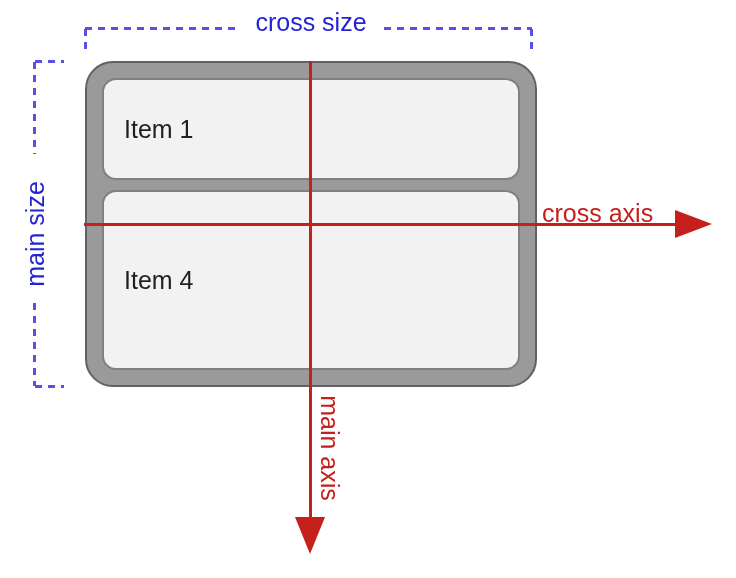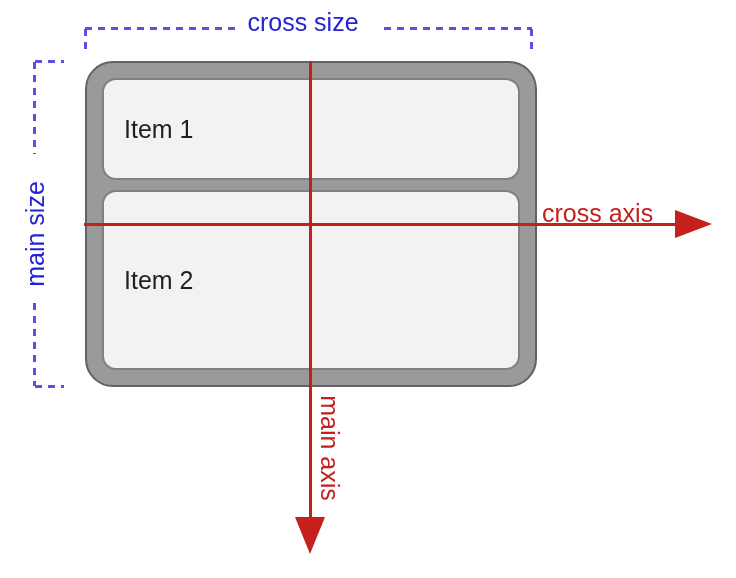--- a/index.html
+++ b/index.html
@@ -107,34 +107,34 @@
 </style>
 </head>
 <body>
 
 <div class="stage">
 
   <div class="abs dash-h" style="left:85px; top:27px; width:152px;"></div>
   <div class="abs dash-h" style="left:384px; top:27px; width:148px;"></div>
   <div class="abs dash-v" style="left:84px; top:29px; height:23px;"></div>
   <div class="abs dash-v" style="left:530px; top:29px; height:21px;"></div>
-  <div class="abs blue-label" style="left:238px; top:7px; width:130px;">cross size</div>
+  <div class="abs blue-label" style="left:246px; top:7px; width:130px;">cross size</div>
 
   <div class="abs dash-h" style="left:35px; top:60px; width:29px;"></div>
   <div class="abs dash-v" style="left:33px; top:62px; height:92px;"></div>
   <div class="abs dash-v" style="left:33px; top:303px; height:83px;"></div>
   <div class="abs dash-h" style="left:35px; top:385px; width:29px;"></div>
   <div class="abs blue-label rot-ccw" style="left:-25px; top:219px; width:120px; height:30px;">main size</div>
 
   <div class="abs flex-container">
     <div class="flex-item item-1">
       <span class="item-label">Item 1</span>
     </div>
     <div class="flex-item item-2">
-      <span class="item-label">Item 2</span>
+      <span class="item-label">Item 4</span>
     </div>
   </div>
 
   <div class="abs axis-line-h"></div>
   <div class="abs axis-head-right"></div>
   <div class="abs red-label" style="left:542px; top:198px;">cross axis</div>
 
   <div class="abs axis-line-v"></div>
   <div class="abs axis-head-down"></div>
   <div class="abs red-label rot-cw" style="left:270px; top:433px; width:120px; height:30px;">main axis</div>

